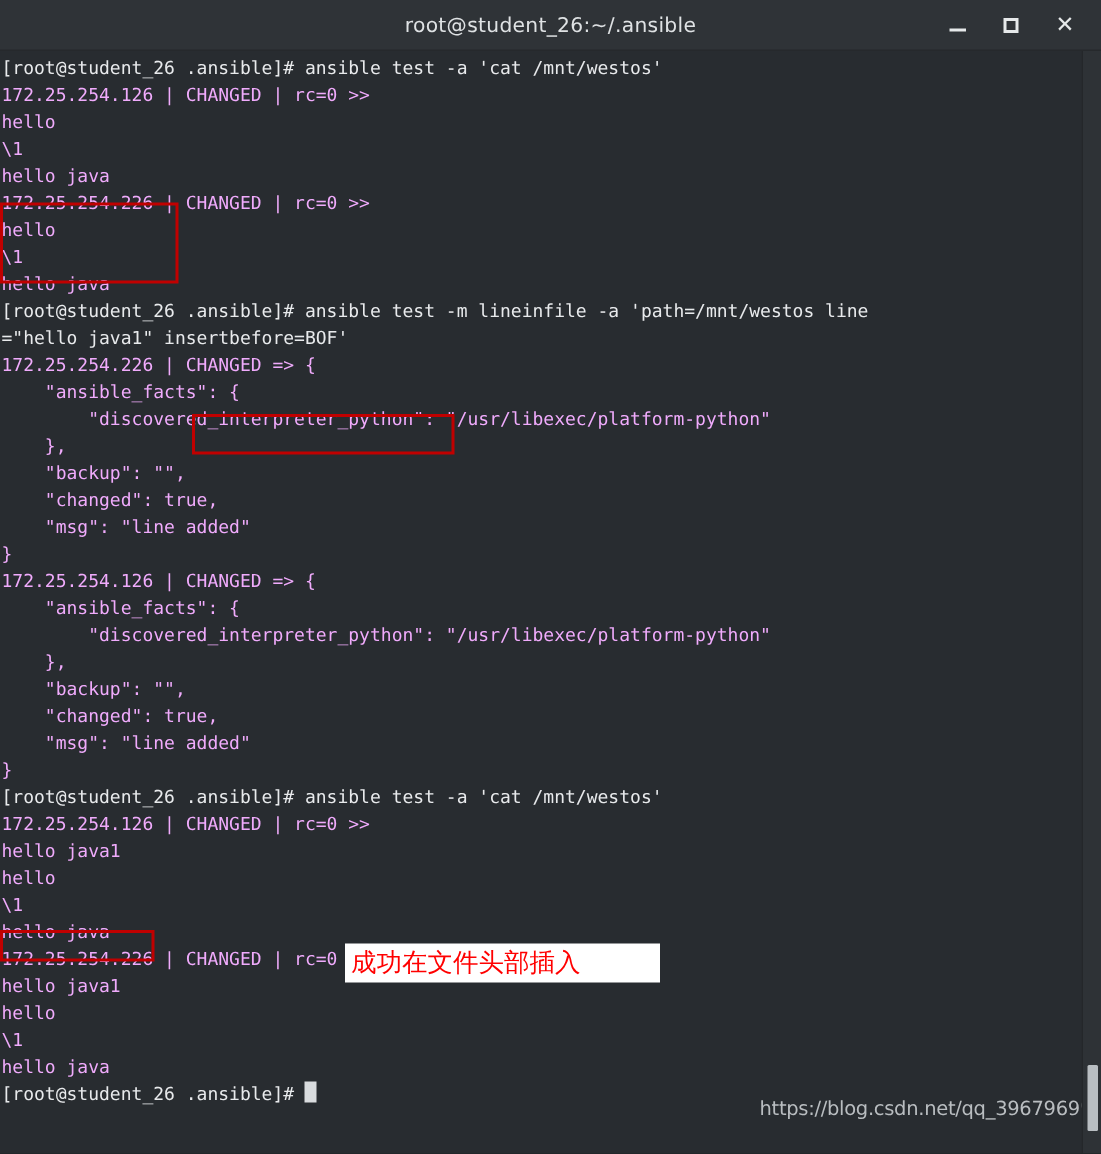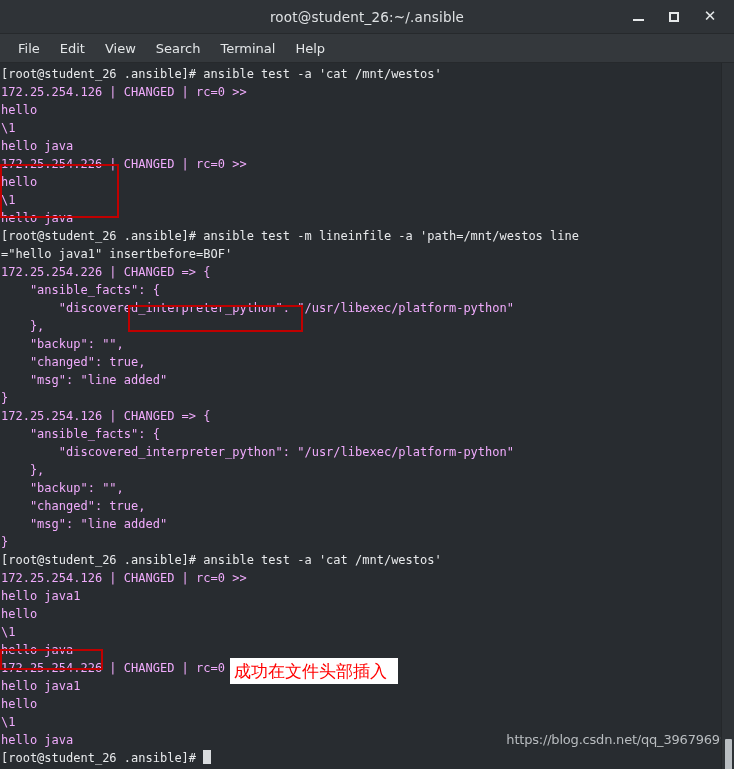--- a/index.html
+++ b/index.html
@@ -129,37 +129,29 @@
         </div>
       <div class="win-btn">
           <span class="ico-max"></span>
         </div>
       <div class="win-btn">
           <span class="ico-close">✕</span>
         </div>
     </div>
   </div>
 
-  <div class="menubar" id="menubar">
-      <div class="menu-item">File</div>
-      <div class="menu-item">Edit</div>
-      <div class="menu-item">View</div>
-      <div class="menu-item">Search</div>
-      <div class="menu-item">Terminal</div>
-      <div class="menu-item">Help</div>
-    </div>
 
   <div class="term-wrap">
     <div class="term" id="term"><div class="line cmd">[root@student_26 .ansible]# ansible test -a 'cat /mnt/westos'</div><div class="line out">172.25.254.126 | CHANGED | rc=0 &gt;&gt;</div><div class="line out">hello</div><div class="line out">\1</div><div class="line out">hello java</div><div class="line out">172.25.254.226 | CHANGED | rc=0 &gt;&gt;</div><div class="line out">hello</div><div class="line out">\1</div><div class="line out">hello java</div><div class="line cmd">[root@student_26 .ansible]# ansible test -m lineinfile -a 'path=/mnt/westos line</div><div class="line cmd">="hello java1" insertbefore=BOF'</div><div class="line out">172.25.254.226 | CHANGED =&gt; {</div><div class="line out">    "ansible_facts": {</div><div class="line out">        "discovered_interpreter_python": "/usr/libexec/platform-python"</div><div class="line out">    },</div><div class="line out">    "backup": "",</div><div class="line out">    "changed": true,</div><div class="line out">    "msg": "line added"</div><div class="line out">}</div><div class="line out">172.25.254.126 | CHANGED =&gt; {</div><div class="line out">    "ansible_facts": {</div><div class="line out">        "discovered_interpreter_python": "/usr/libexec/platform-python"</div><div class="line out">    },</div><div class="line out">    "backup": "",</div><div class="line out">    "changed": true,</div><div class="line out">    "msg": "line added"</div><div class="line out">}</div><div class="line cmd">[root@student_26 .ansible]# ansible test -a 'cat /mnt/westos'</div><div class="line out">172.25.254.126 | CHANGED | rc=0 &gt;&gt;</div><div class="line out">hello java1</div><div class="line out">hello</div><div class="line out">\1</div><div class="line out">hello java</div><div class="line out">172.25.254.226 | CHANGED | rc=0 &gt;&gt;</div><div class="line out">hello java1</div><div class="line out">hello</div><div class="line out">\1</div><div class="line out">hello java</div><div class="line cmd">[root@student_26 .ansible]# <span class="cursor"></span></div></div>
 
     <div class="annot-box" style="left:0px; top:101px; width:119px; height:54px;"></div>
     <div class="annot-box" style="left:128px; top:242px; width:175px; height:27px;"></div>
     <div class="annot-box" style="left:0px; top:586px; width:103px; height:21px;"></div>
 
-    <div class="annot-label" style="left:230px; top:595px; width:168px;">成功在文件头部插入</div>
+    <div class="annot-label" style="left:230px; top:595px; width:210px;font-family:Liberation Serif, serif;">成功在文件头部插入</div>
 
     <div class="watermark">https://blog.csdn.net/qq_39679699</div>
 
     <div class="scrollbar">
       <div class="scroll-thumb"></div>
     </div>
   </div>
 
 </div>
 

